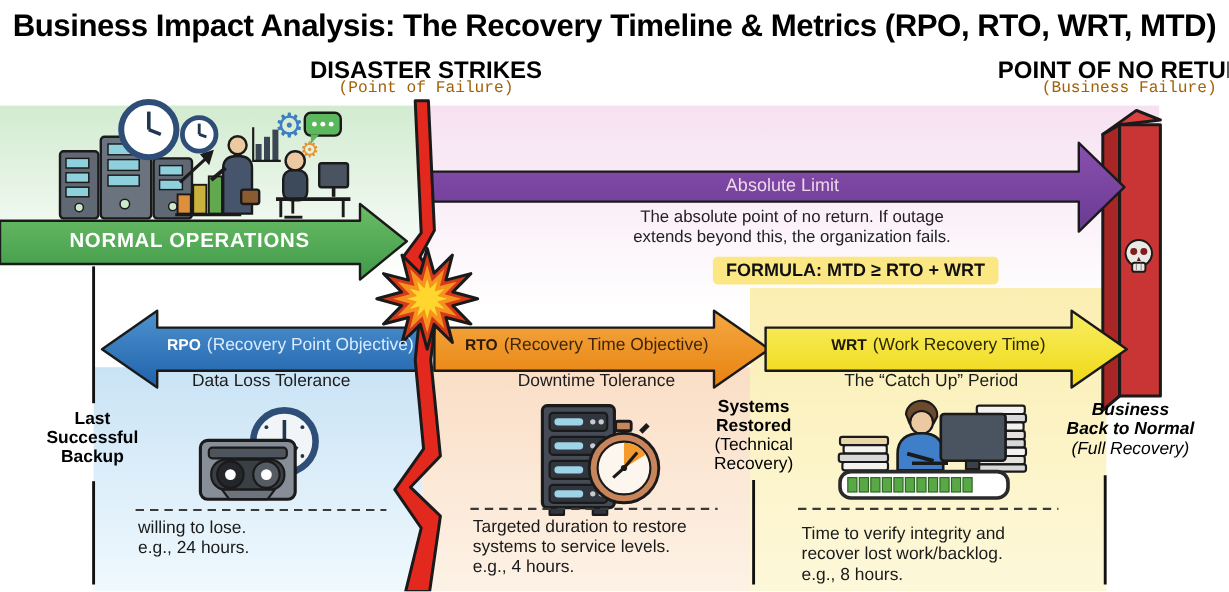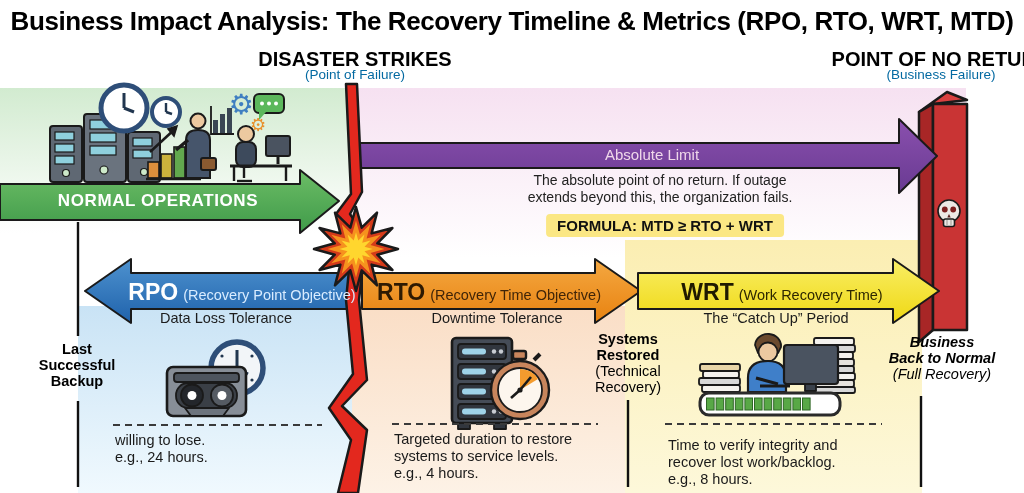--- a/index.html
+++ b/index.html
@@ -1,29 +1,29 @@
 <!DOCTYPE html>
 <html><head>
 <meta charset="utf-8">
 <style>
   html,body{margin:0;padding:0;background:#fff;font-family:"Liberation Sans",sans-serif;color:#111;}
   #stage{position:relative;width:1024px;height:493px;background:#fff;overflow:hidden;}
   .abs{position:absolute;}
   .cx{transform:translateX(-50%);white-space:nowrap;text-align:center;}
   .t-title{font-size:26px;font-weight:bold;letter-spacing:-0.4px;color:#000;}
   .h1{font-size:20px;font-weight:bold;color:#000;line-height:16px;}
-  .h2{font-size:13.5px;color:#0369a1;line-height:15px;}
+  .h2{font-size:13.5px;color:#a16207;line-height:15px;font-family:Liberation Mono, monospace;}
   .arrow-white{color:#fff;}
-  .abbr{font-weight:bold;font-size:23px;text-align:right;}
+  .abbr{font-weight:bold;font-size:13px;text-align:right;}
   .aname{font-size:14.5px;padding-left:5px;}
   .tagline{font-size:14.5px;color:#1c1c1c;}
   .bandlabel{font-size:15px;color:#efd7ea;}
   .mtdlabel{font-size:15.5px;font-weight:bold;color:#000;}
   .desc{font-size:14px;color:#222;line-height:17px;}
-  .formula{font-size:15px;font-weight:bold;color:#111;background:#fbe784;padding:3px 11px;border-radius:4px;}
+  .formula{font-size:15px;font-weight:bold;color:#111;background:#fbe784;padding:3px 11px;border-radius:4px;margin-left:48px;}
   .milestone{font-size:14.5px;line-height:16px;color:#000;text-align:center;}
   .milestone .b{font-weight:bold;}
   .blockdesc{font-size:14.5px;line-height:17px;color:#1a1a1a;}
   .ops-label{font-size:17px;font-weight:bold;color:#fff;letter-spacing:0.6px;}
 </style>
 </head>
 <body>
 
 <div id="stage">
 

